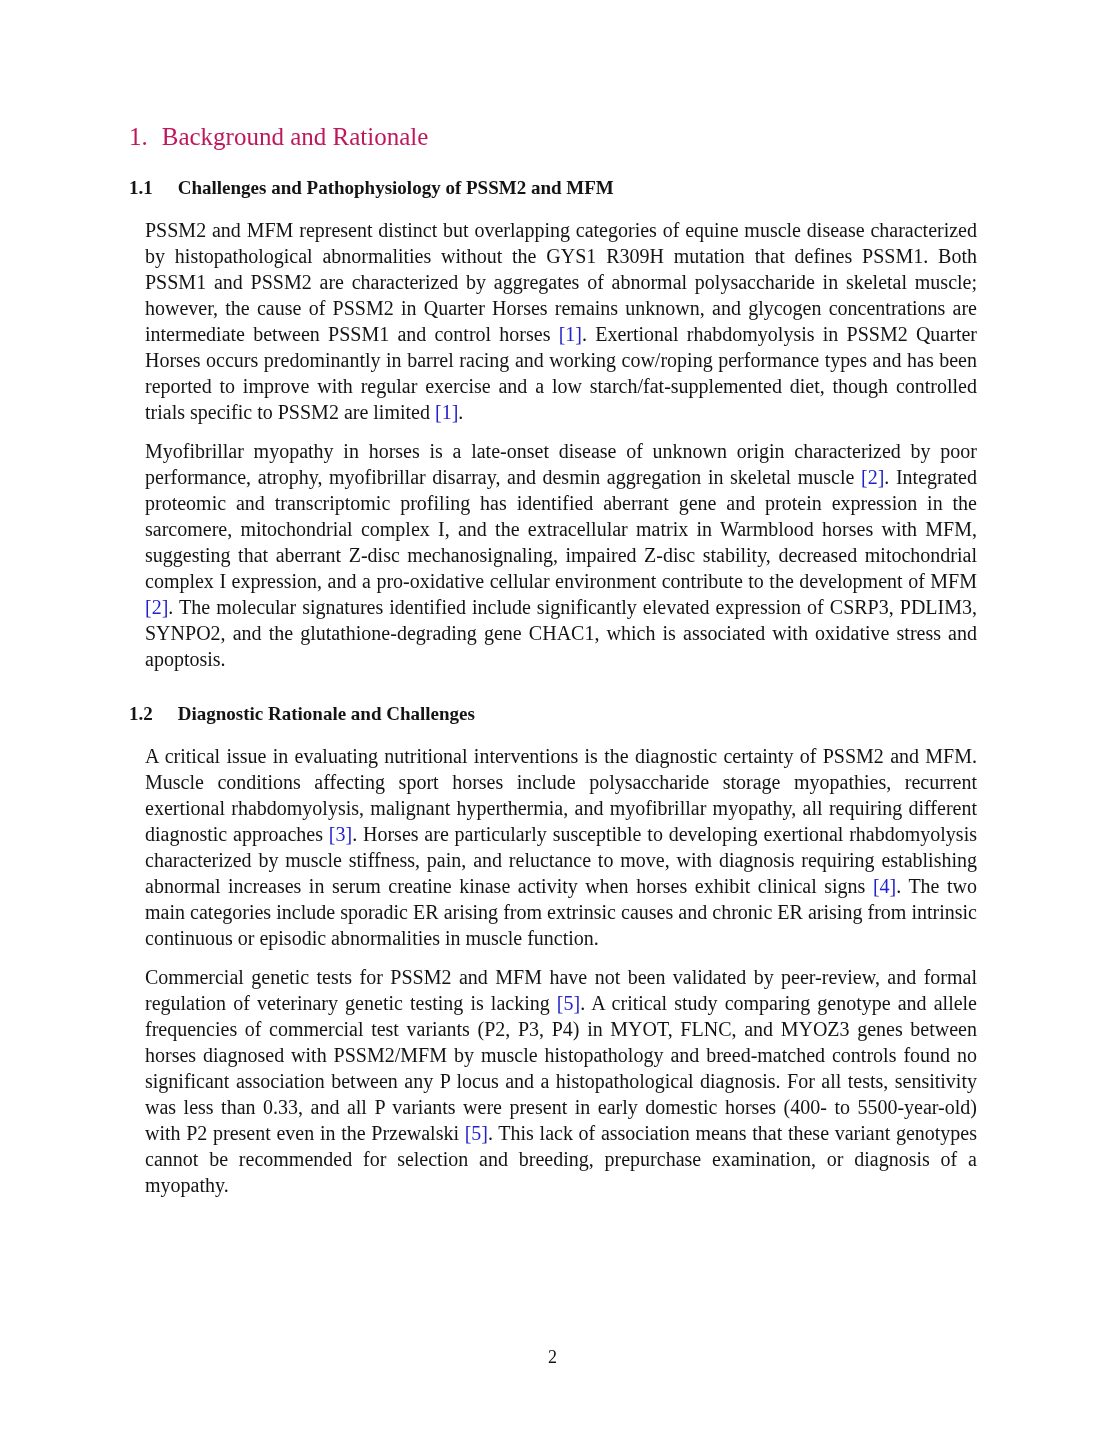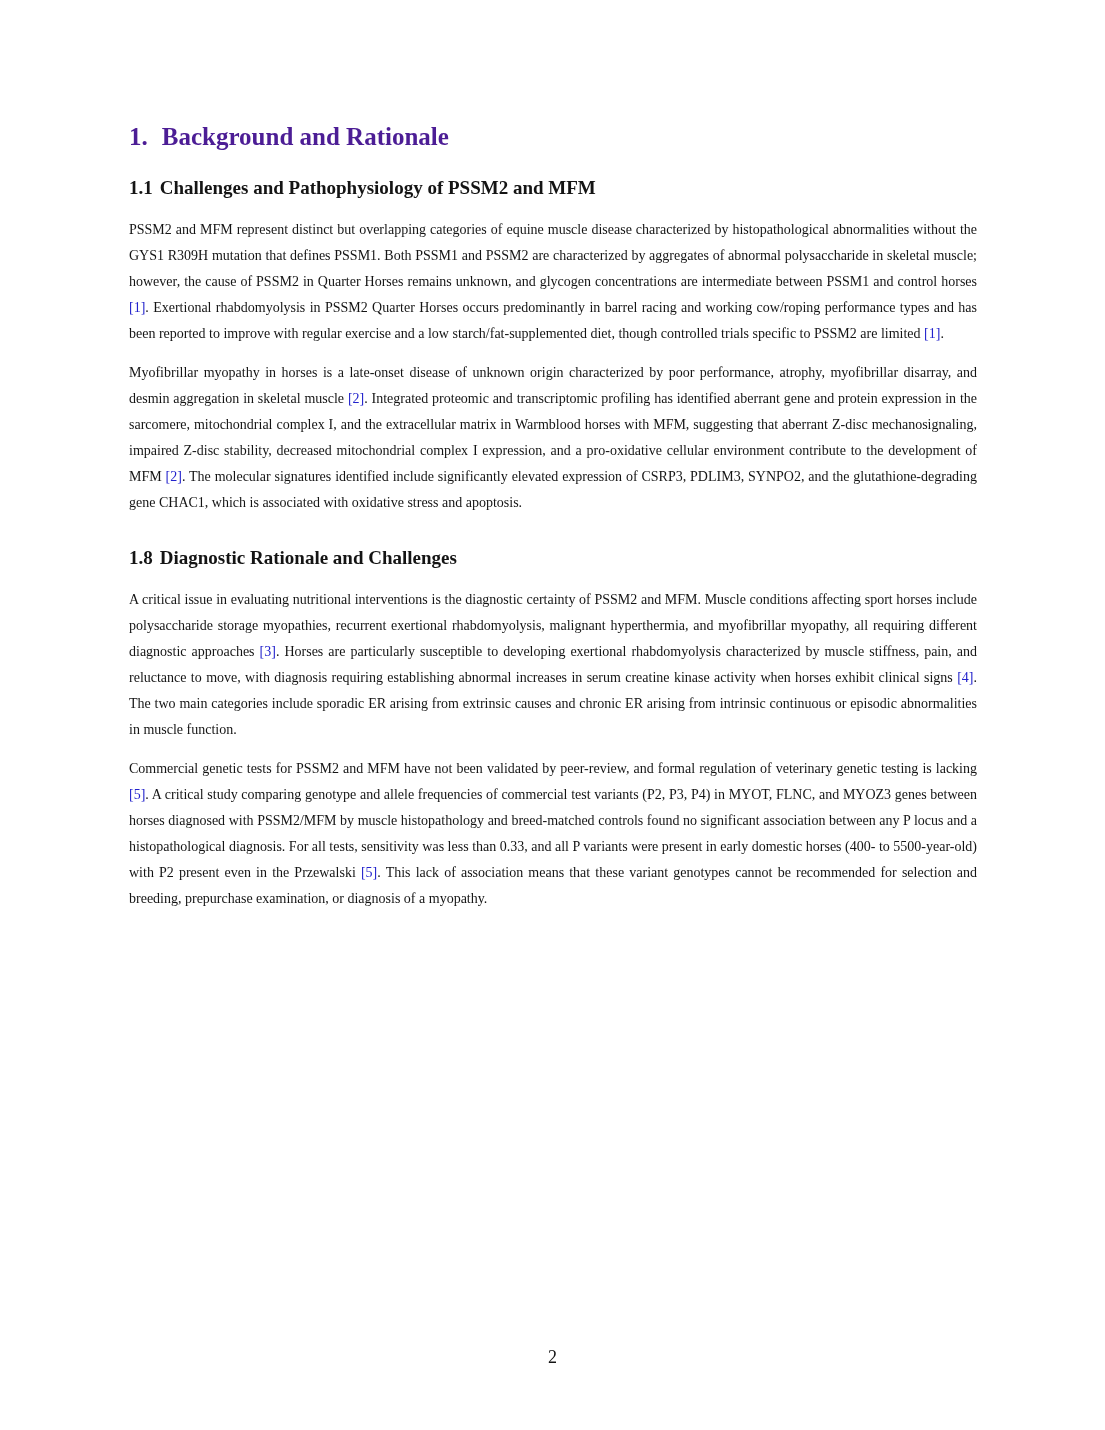--- a/index.html
+++ b/index.html
@@ -15,48 +15,48 @@
     background: #ffffff;
     box-sizing: border-box;
     padding: 122px 128px 0 129px;
     font-family: "Liberation Serif", "DejaVu Serif", serif;
     color: #141414;
     -webkit-hyphens: auto;
     hyphens: auto;
   }
   h1.sec {
     font-size: 25px;
-    font-weight: bold;
+    font-weight: normal;
     margin: 0 0 24px 0;
     line-height: 1.2;
-    color: #4c1d95;
+    color: #be185d;
   }
   h1.sec .sec-num {
     margin-right: 14px;
   }
   h2.subsec {
     font-size: 19px;
     font-weight: bold;
     margin: 0 0 17px 0;
     line-height: 1.25;
     color: #141414;
   }
   h2.subsec + h2.subsec,
   .para + h2.subsec {
     margin-top: 30px;
   }
   h2.subsec .subsec-num {
-    margin-right: 7px;
+    margin-right: 25px;
     font-family: Liberation Serif, serif;
   }
   p.para {
-    font-size: 14px;
+    font-size: 20px;
     line-height: 26px;
     text-align: justify;
-    margin: 0 0 13px 0;
+    margin: 0 0 13px 16px;
     color: #141414;
   }
   p.para a.cite {
     text-decoration: none;
     cursor: pointer;
   }
   .page-number {
     position: absolute;
     bottom: 62px;
     left: 0;
@@ -72,20 +72,20 @@
 <div class="page">
 
   <h1 class="sec">
     <span class="sec-num">1.</span><span>Background and Rationale</span>
   </h1>
 
   <div id="subsections">
       <h2 class="subsec"><span class="subsec-num">1.1</span><span>Challenges and Pathophysiology of PSSM2 and MFM</span></h2>
       <p class="para">PSSM2 and MFM represent distinct but overlapping categories of equine muscle disease characterized by histopathological abnormalities without the GYS1 R309H mutation that defines PSSM1.  Both PSSM1 and PSSM2 are characterized by aggregates of abnormal polysaccharide in skeletal muscle; however, the cause of PSSM2 in Quarter Horses remains unknown, and glycogen concentrations are intermediate between PSSM1 and control horses <a class="cite" style="color: rgb(34, 34, 204);">[1]</a>.  Exertional rhabdomyolysis in PSSM2 Quarter Horses occurs predominantly in barrel racing and working cow/roping performance types and has been reported to improve with regular exercise and a low starch/fat-supplemented diet, though controlled trials specific to PSSM2 are limited <a class="cite" style="color: rgb(34, 34, 204);">[1]</a>.</p>
       <p class="para">Myofibrillar myopathy in horses is a late-onset disease of unknown origin characterized by poor performance, atrophy, myofibrillar disarray, and desmin aggregation in skeletal muscle <a class="cite" style="color: rgb(34, 34, 204);">[2]</a>.  Integrated proteomic and transcriptomic profiling has identified aberrant gene and protein expression in the sarcomere, mitochondrial complex I, and the extracellular matrix in Warmblood horses with MFM, suggesting that aberrant Z-disc mechanosignaling, impaired Z-disc stability, decreased mitochondrial complex I expression, and a pro-oxidative cellular environment contribute to the development of MFM <a class="cite" style="color: rgb(34, 34, 204);">[2]</a>.  The molecular signatures identified include significantly elevated expression of CSRP3, PDLIM3, SYNPO2, and the glutathione-degrading gene CHAC1, which is associated with oxidative stress and apoptosis.</p>
-      <h2 class="subsec"><span class="subsec-num">1.8</span><span>Diagnostic Rationale and Challenges</span></h2>
+      <h2 class="subsec"><span class="subsec-num">1.2</span><span>Diagnostic Rationale and Challenges</span></h2>
       <p class="para">A critical issue in evaluating nutritional interventions is the diagnostic certainty of PSSM2 and MFM. Muscle conditions affecting sport horses include polysaccharide storage myopathies, recurrent exertional rhabdomyolysis, malignant hyperthermia, and myofibrillar myopathy, all requiring different diagnostic approaches <a class="cite" style="color: rgb(34, 34, 204);">[3]</a>.  Horses are particularly susceptible to developing exertional rhabdomyolysis characterized by muscle stiffness, pain, and reluctance to move, with diagnosis requiring establishing abnormal increases in serum creatine kinase activity when horses exhibit clinical signs <a class="cite" style="color: rgb(34, 34, 204);">[4]</a>.  The two main categories include sporadic ER arising from extrinsic causes and chronic ER arising from intrinsic continuous or episodic abnormalities in muscle function.</p>
       <p class="para">Commercial genetic tests for PSSM2 and MFM have not been validated by peer-review, and formal regulation of veterinary genetic testing is lacking <a class="cite" style="color: rgb(34, 34, 204);">[5]</a>.  A critical study comparing genotype and allele frequencies of commercial test variants (P2, P3, P4) in MYOT, FLNC, and MYOZ3 genes between horses diagnosed with PSSM2/MFM by muscle histopathology and breed-matched controls found no significant association between any P locus and a histopathological diagnosis.  For all tests, sensitivity was less than 0.33, and all P variants were present in early domestic horses (400- to 5500-year-old) with P2 present even in the Przewalski <a class="cite" style="color: rgb(34, 34, 204);">[5]</a>.  This lack of association means that these variant genotypes cannot be recommended for selection and breeding, prepurchase examination, or diagnosis of a myopathy.</p>
     </div>
 
   <div class="page-number">2</div>
 
 </div>
 
 </body></html>

